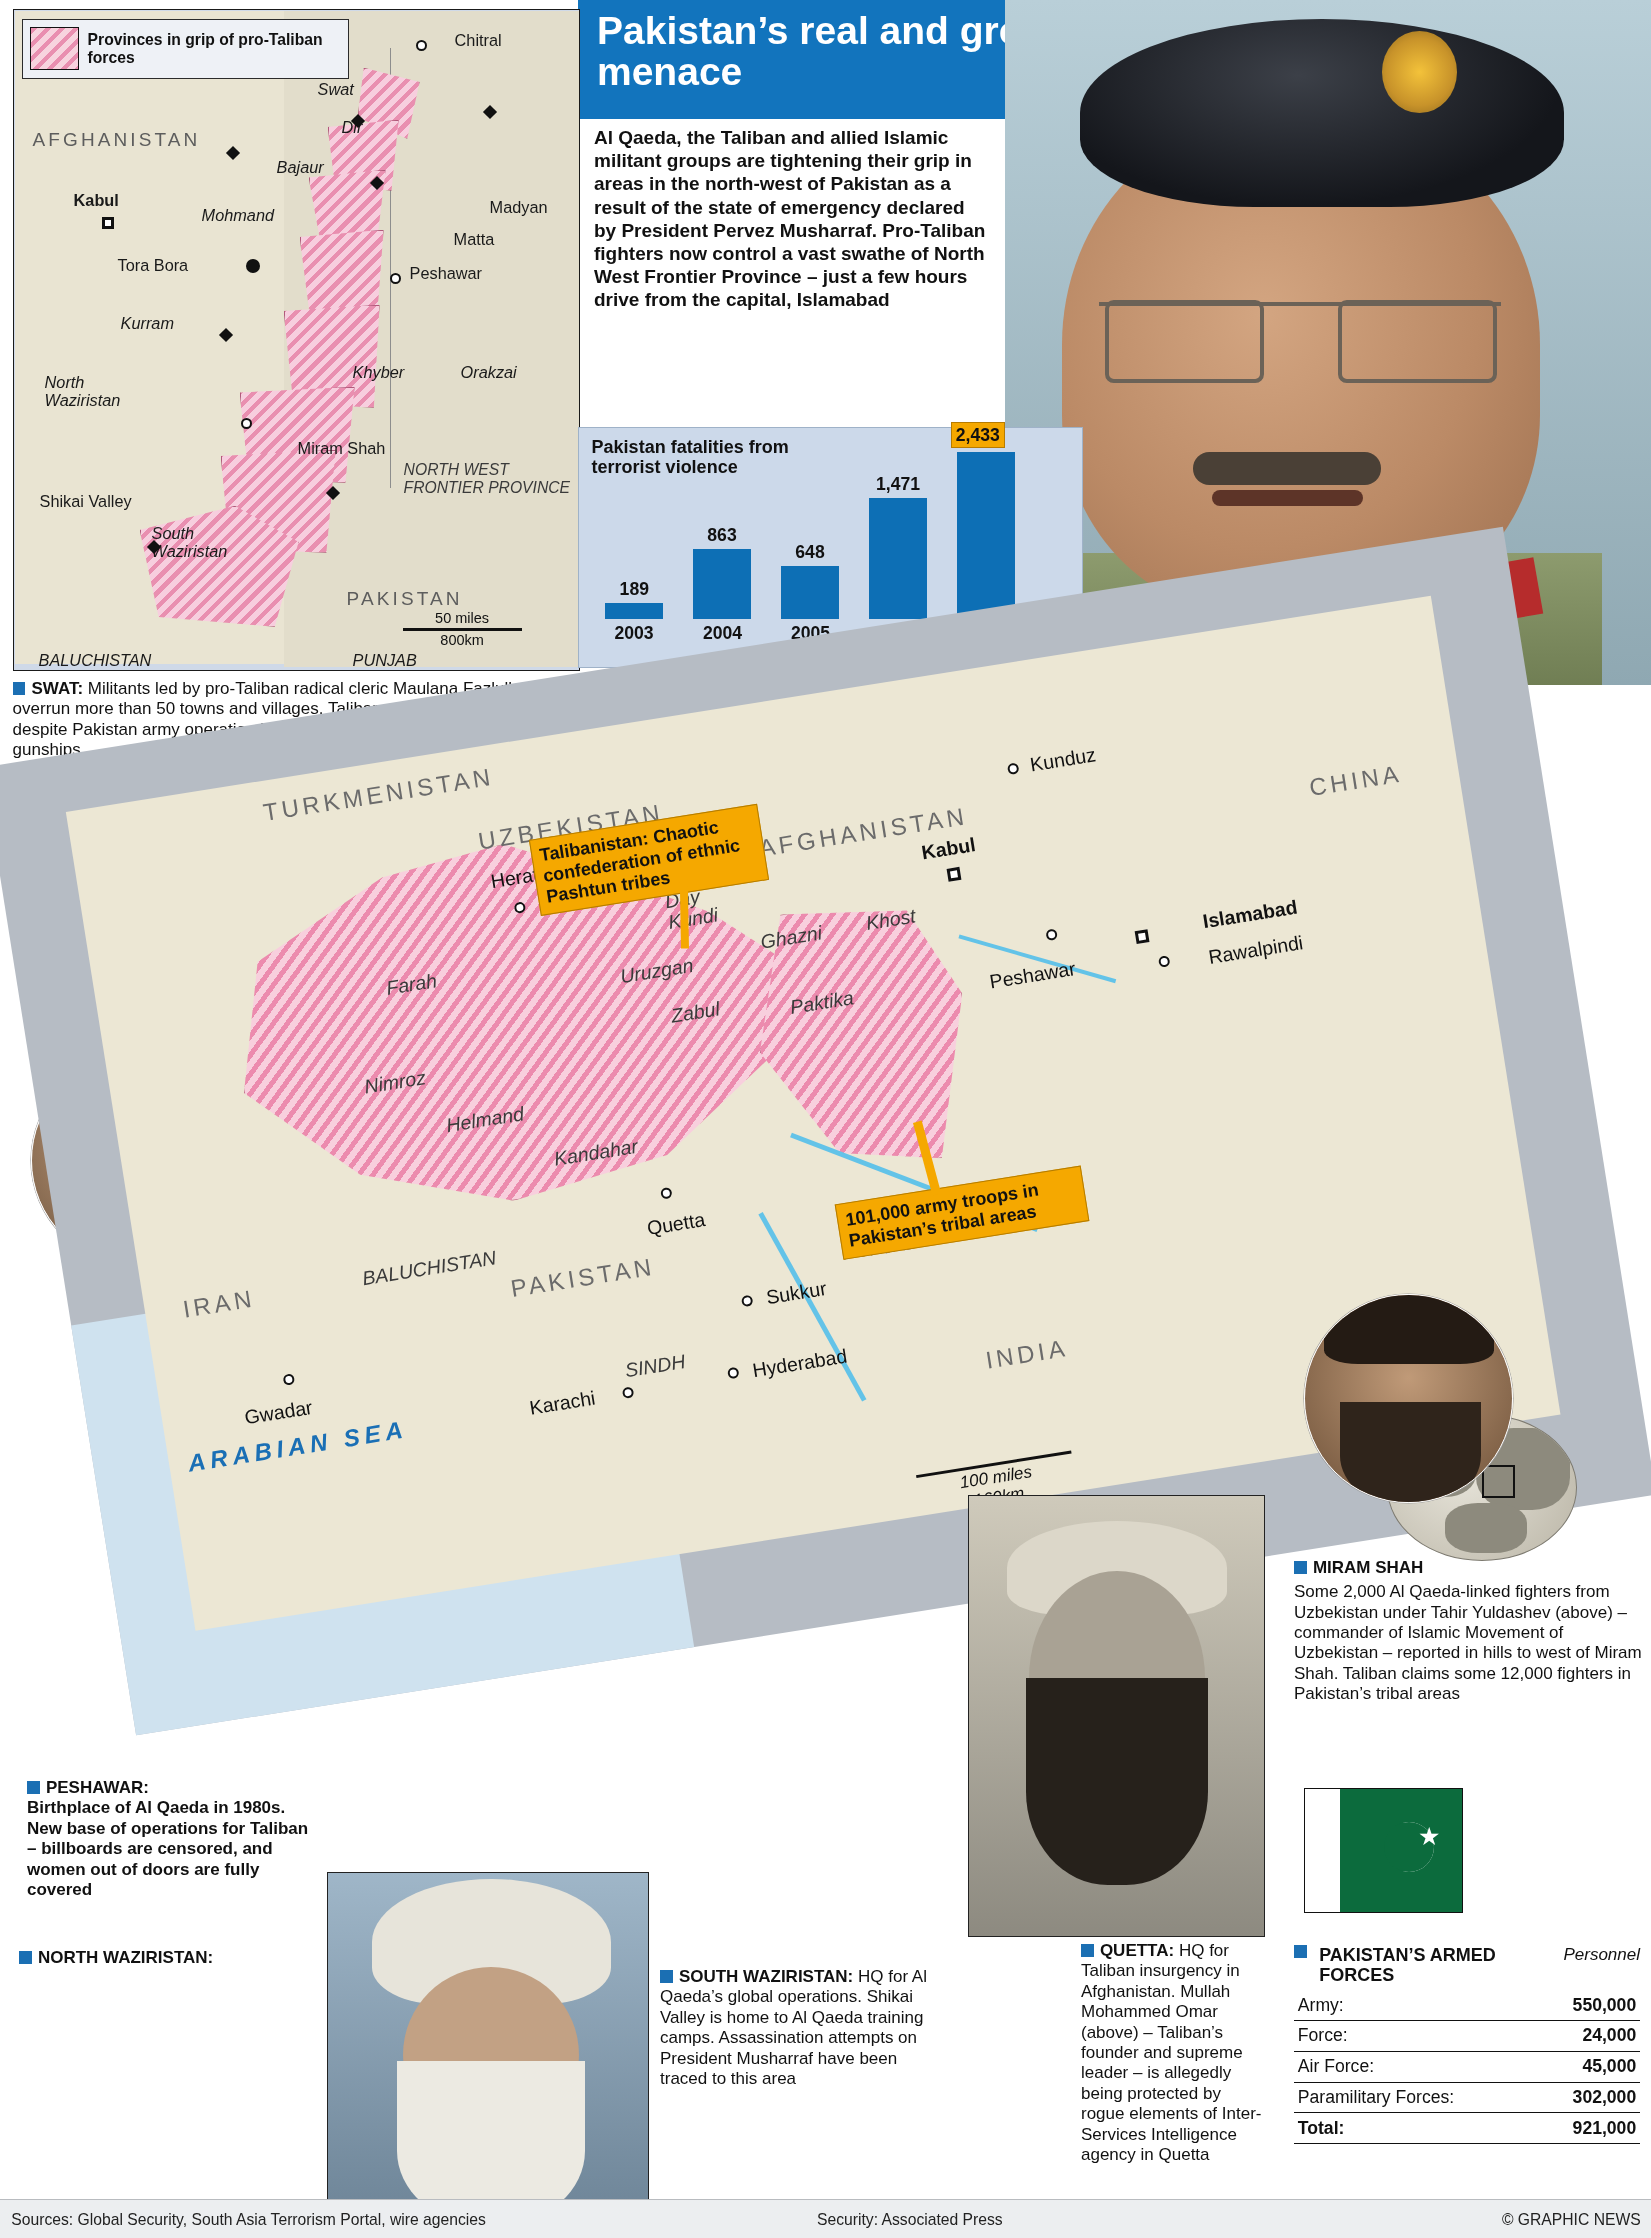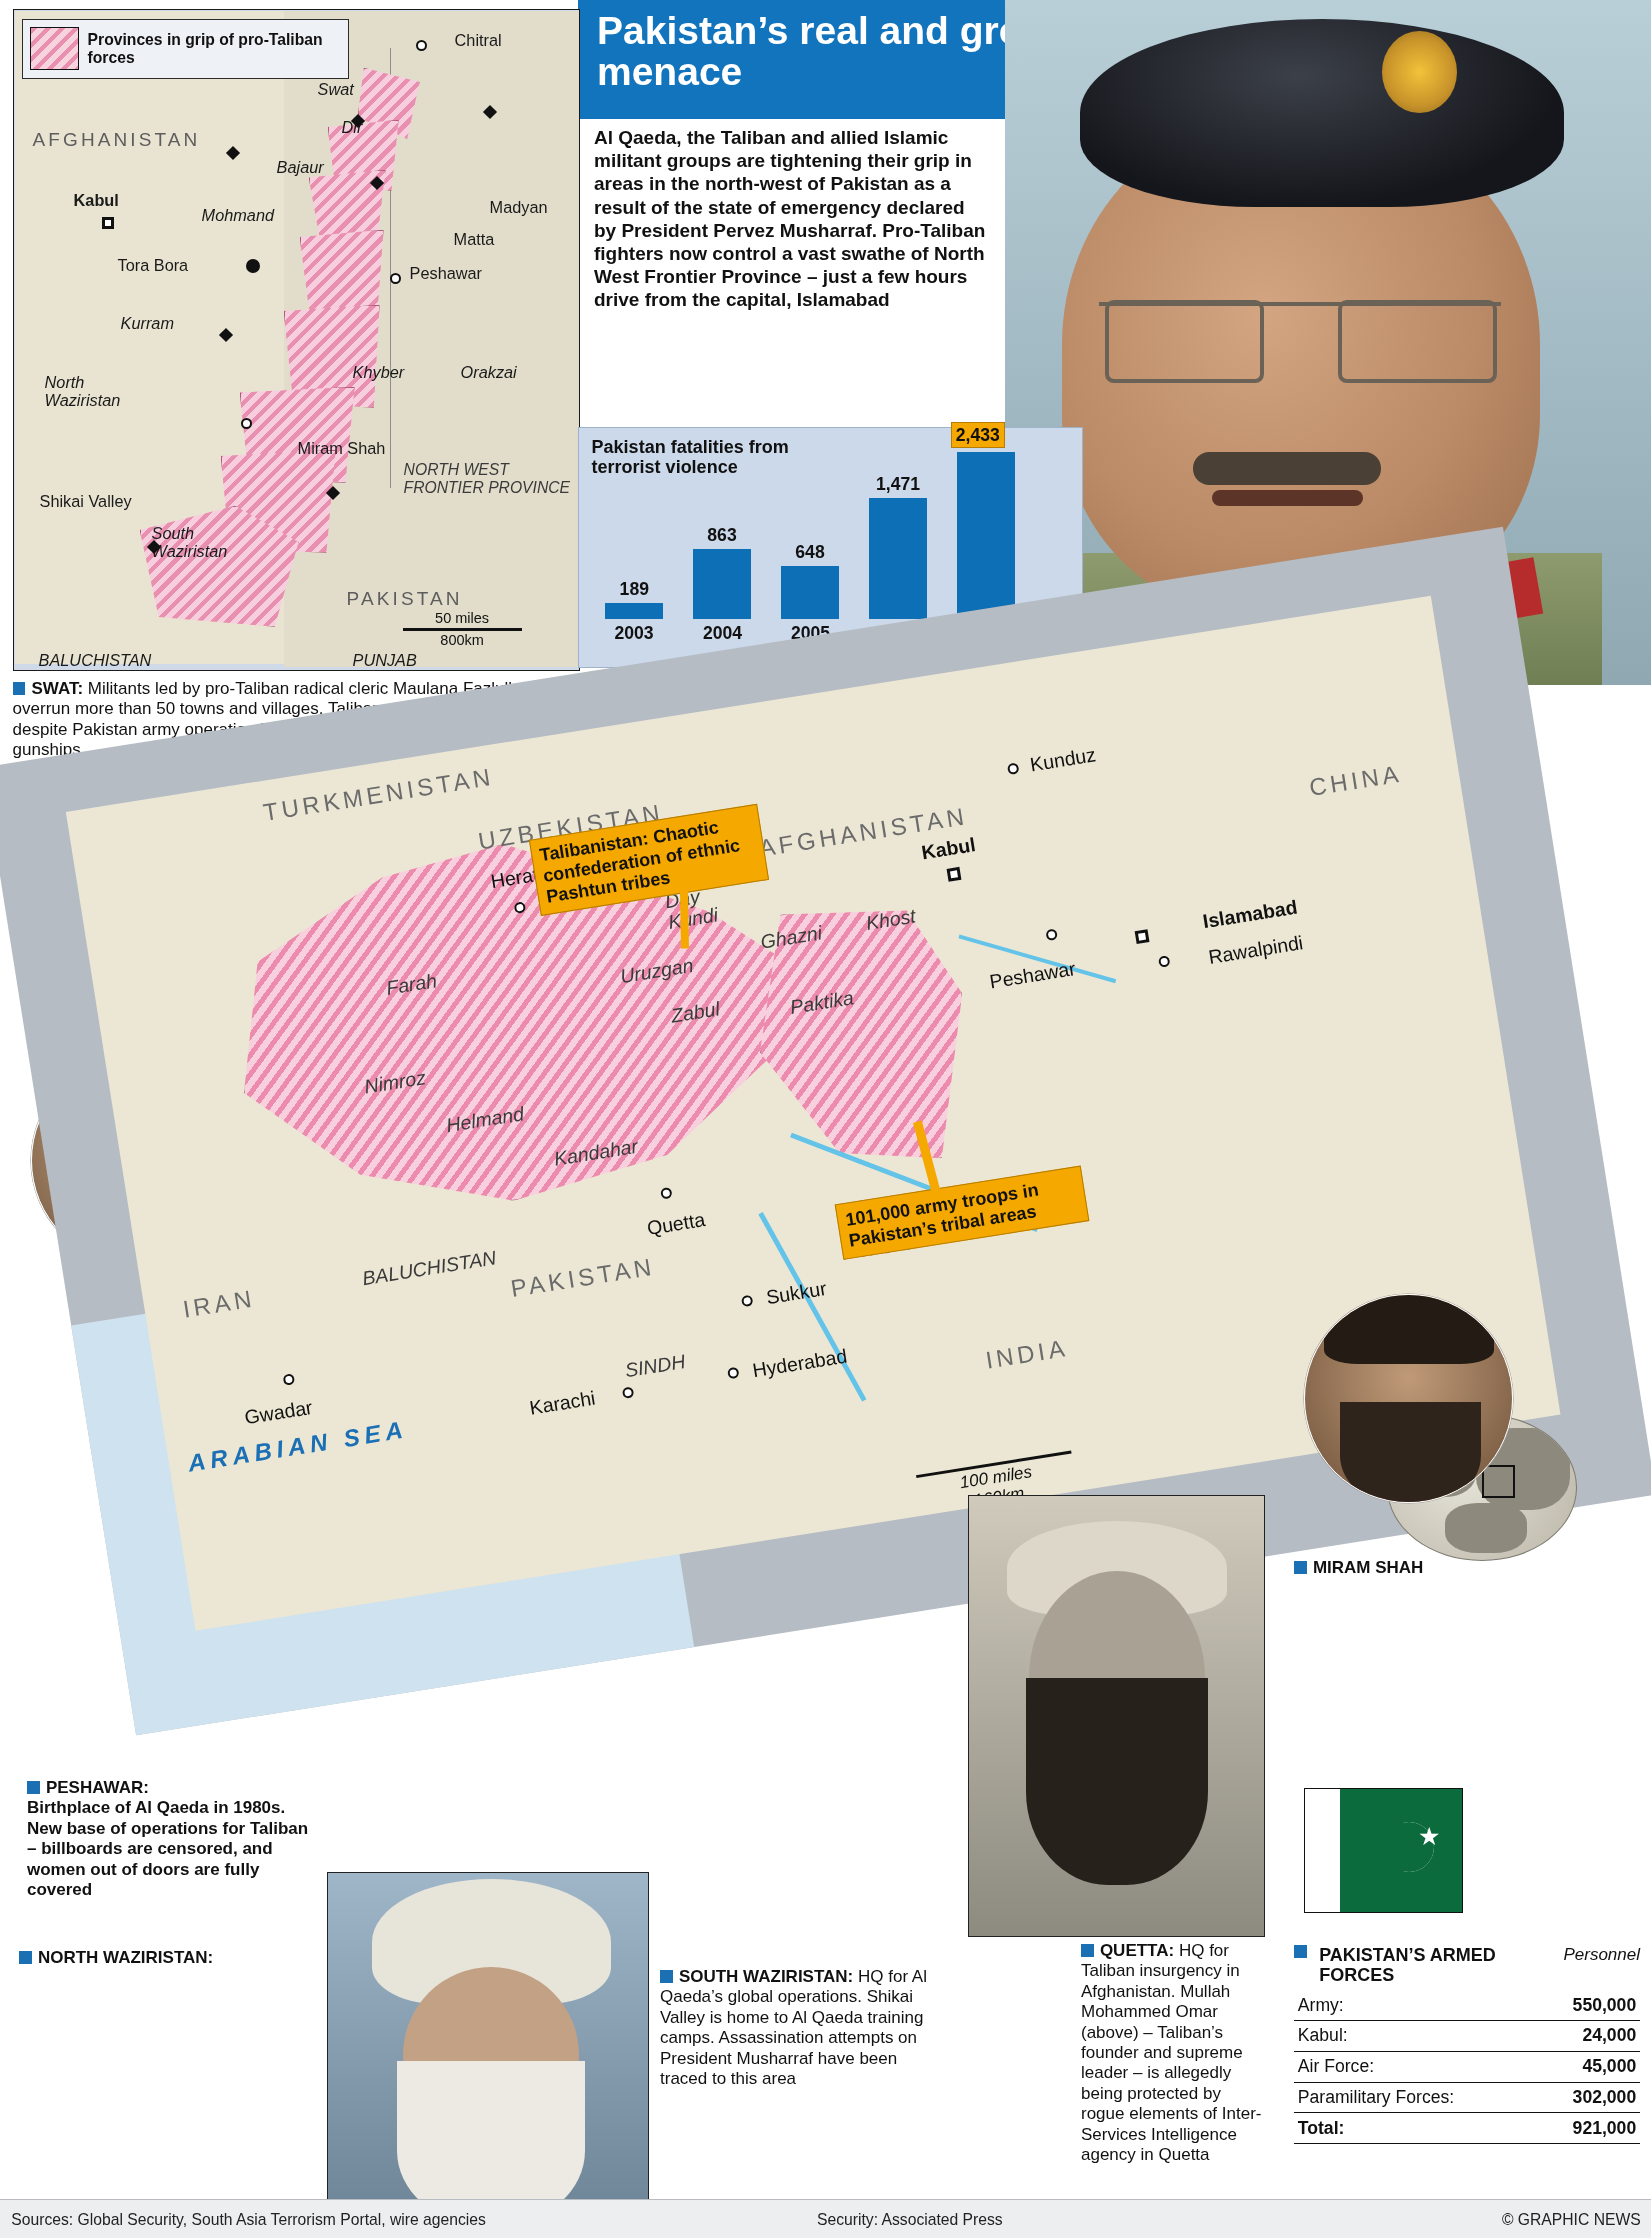--- a/index.html
+++ b/index.html
@@ -427,20 +427,21 @@
   </div>
 </div>
 
 <div class="abs portrait" id="yuldashev">
   <div class="hair"></div>
   <div class="beard"></div>
 </div>
 
 <div class="abs botnote" style="left:1294px;top:1558px;width:352px;">
   <span class="sq"></span><b>MIRAM SHAH</b>
+  <div style="margin-top:3.8px;">Some 2,000 Al Qaeda-linked fighters from Uzbekistan under Tahir Yuldashev (above) – commander of Islamic Movement of Uzbekistan – reported in hills to west of Miram Shah. Taliban claims some 12,000 fighters in Pakistan’s tribal areas</div>
 </div>
 
 <div class="abs" id="omar">
   <div class="turban"></div>
   <div class="face"></div>
   <div class="beard"></div>
 </div>
 
 <div class="abs" id="haqqani">
   <div class="turban"></div>
@@ -478,21 +479,21 @@
     <div class="ftitle" style="flex:1;">PAKISTAN’S ARMED FORCES</div>
     <div class="personnel" style="width:119px;">Personnel</div>
   </div>
   <table class="forces">
     <tbody>
         <tr>
       <td>Army:</td>
       <td class="val">550,000</td>
     </tr>
     <tr>
-      <td>Kabul:</td>
+      <td>Force:</td>
       <td class="val">24,000</td>
     </tr>
     <tr>
       <td>Air Force:</td>
       <td class="val">45,000</td>
     </tr>
     <tr>
       <td>Paramilitary Forces:</td>
       <td class="val">302,000</td>
     </tr>

